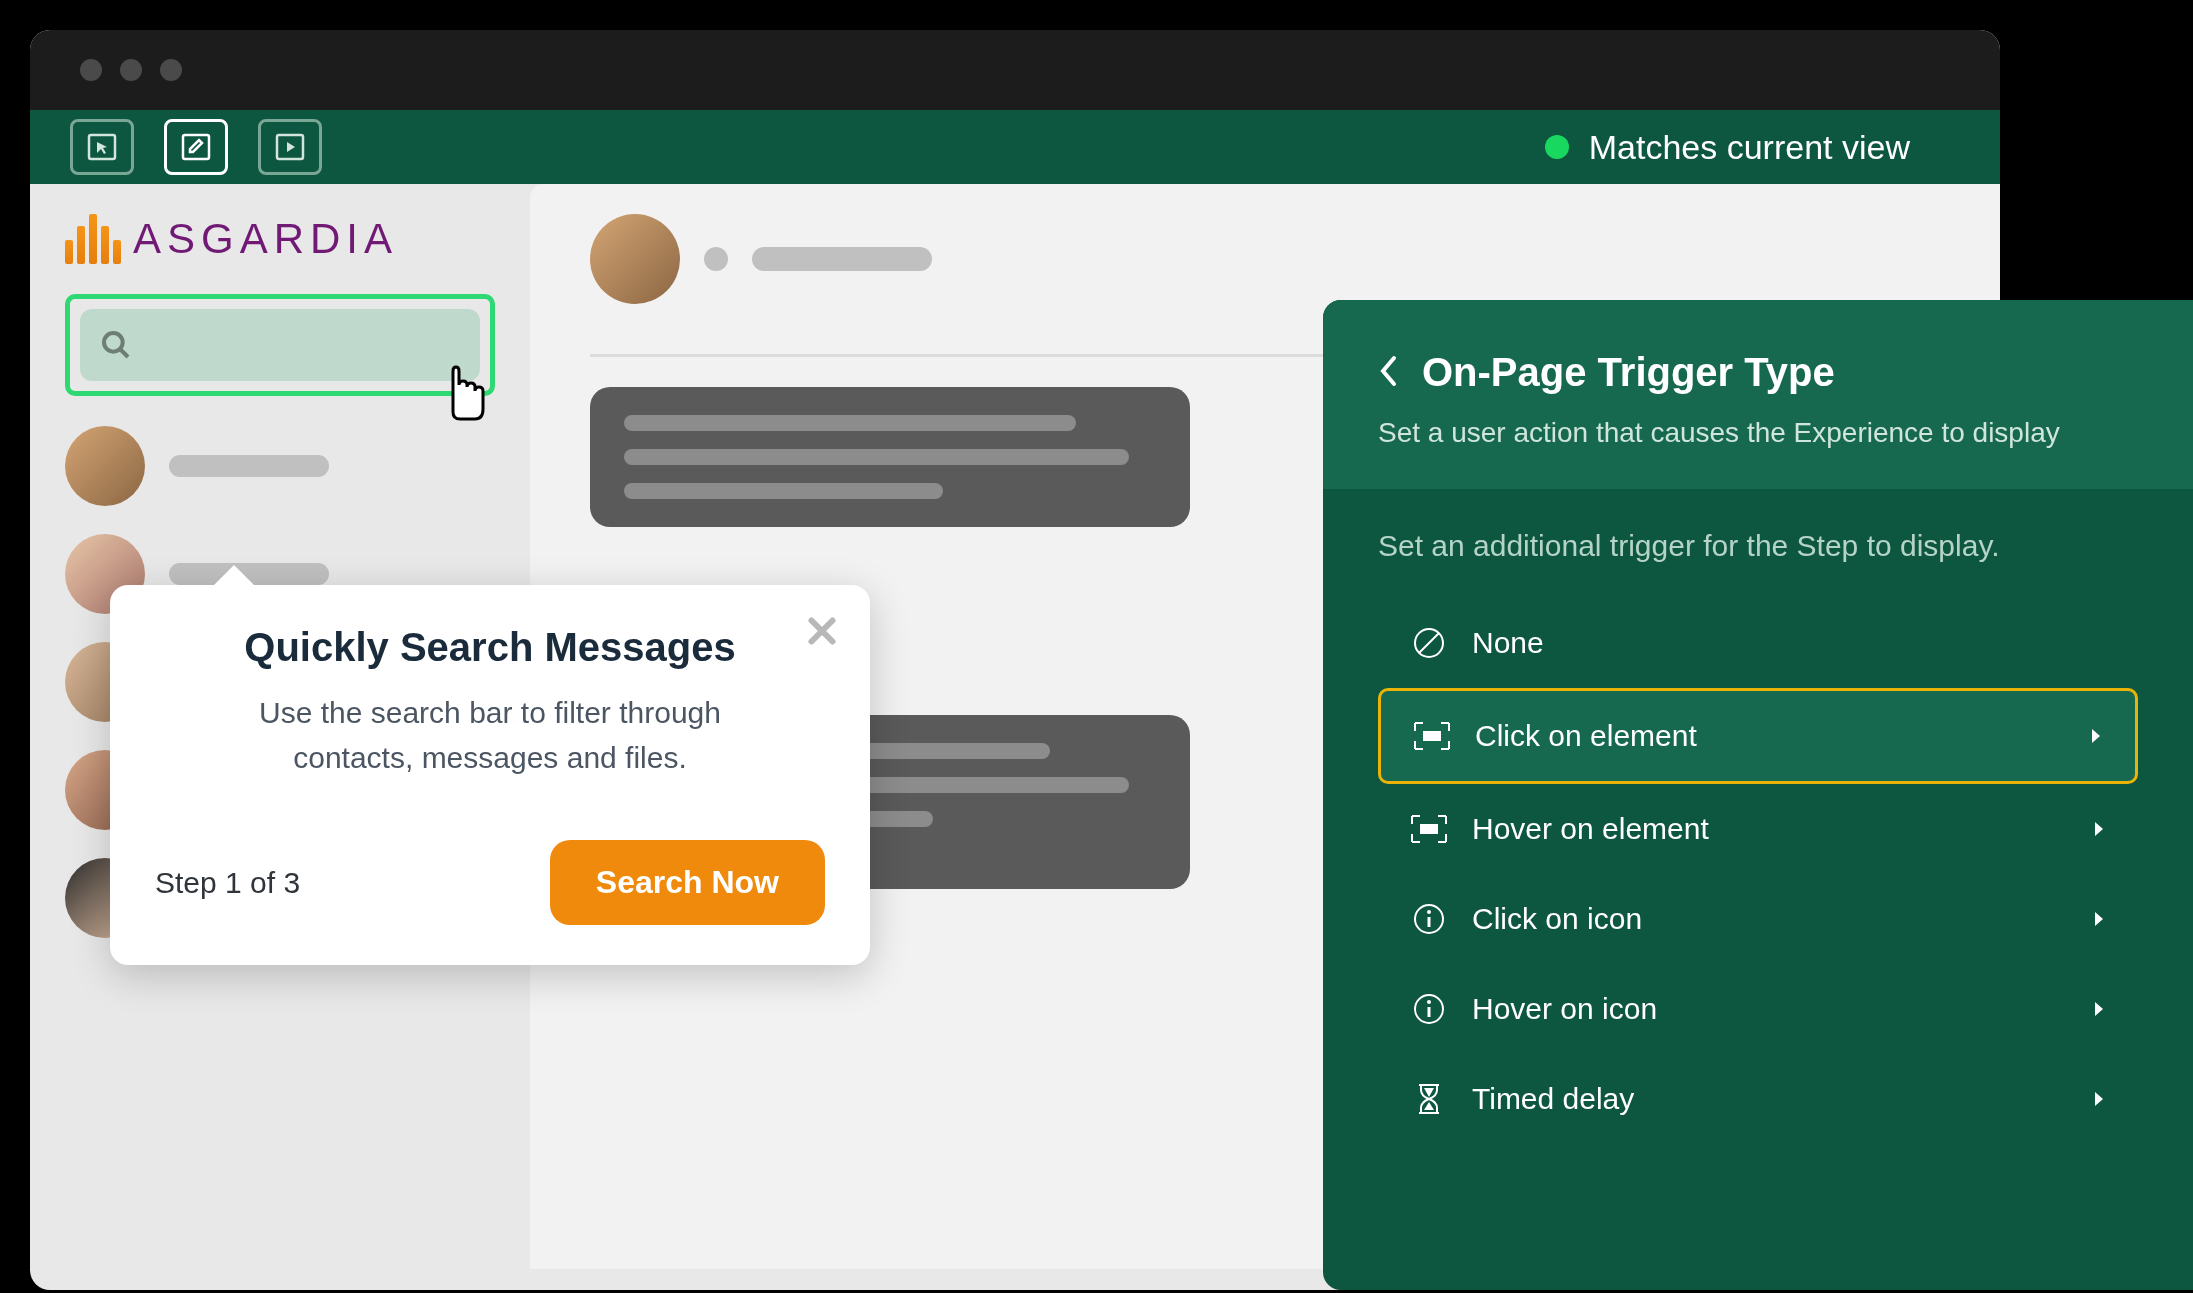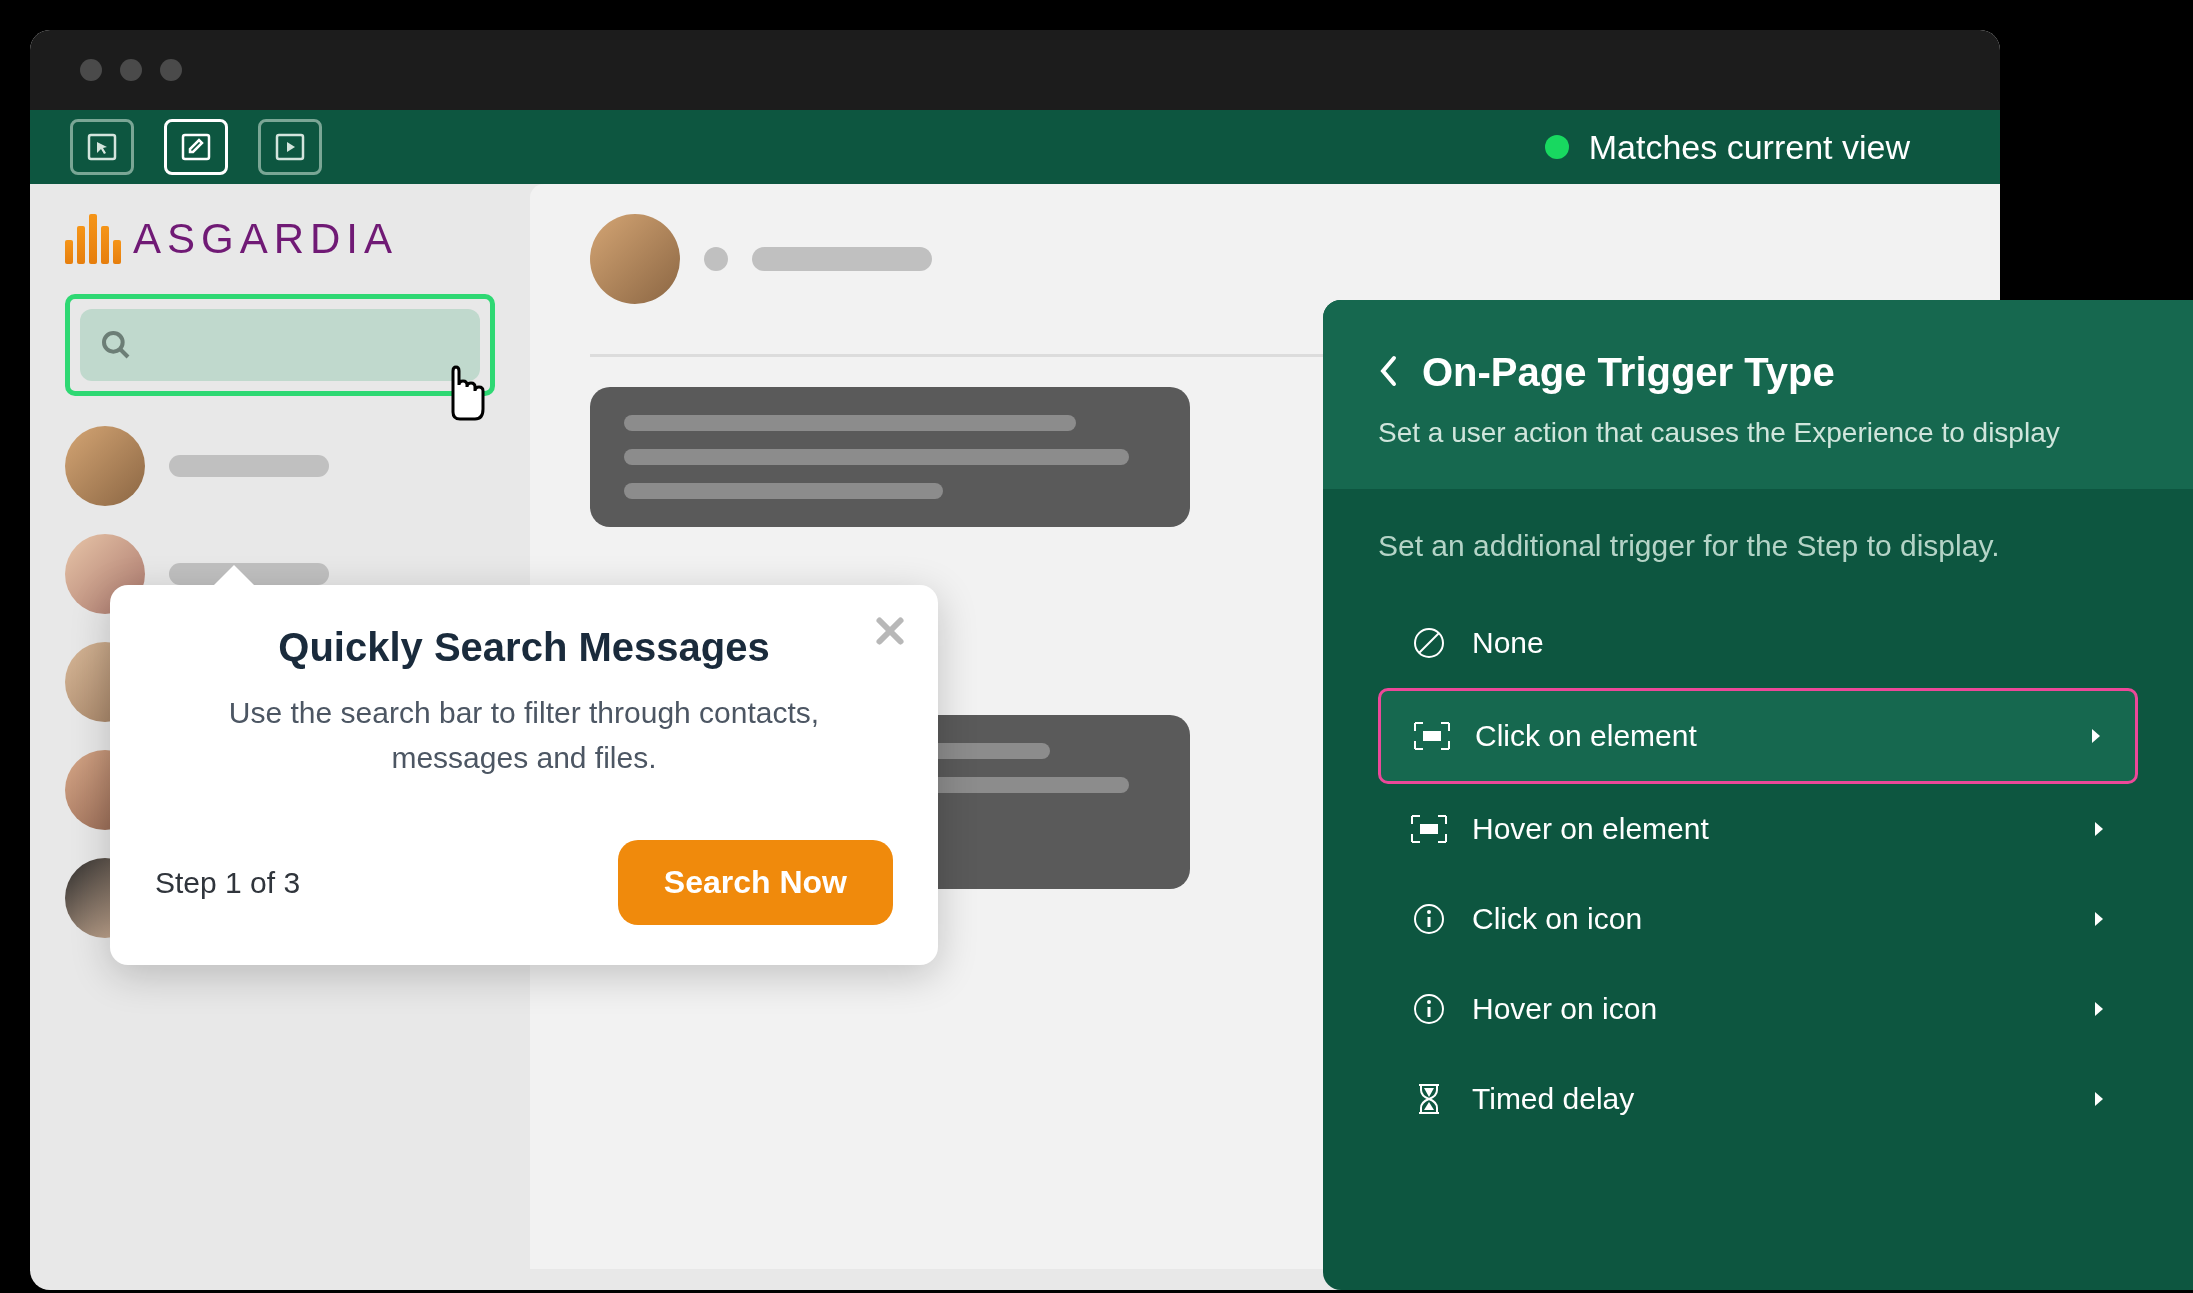--- a/index.html
+++ b/index.html
@@ -216,21 +216,21 @@
   border-radius: 8px;
   background: #8c8c8c;
 }
 .bubble.blue .bubble-line { background: #5ea6f0; }
 
 
 .tooltip-popup {
   position: absolute;
   top: 585px;
   left: 110px;
-  width: 828px;
+  width: 760px;
   background: #fff;
   border-radius: 18px;
   padding: 40px 45px;
   box-shadow: 0 10px 40px rgba(0,0,0,0.2);
   z-index: 100;
 }
 .tooltip-caret {
   position: absolute;
   top: -20px;
   left: 100px;
@@ -335,21 +335,21 @@
   display: flex;
   align-items: center;
   gap: 24px;
   padding: 26px 32px;
   font-size: 30px;
   cursor: pointer;
   border-radius: 10px;
   position: relative;
 }
 .trigger-option.selected {
-  border: 3px solid #ec4899;
+  border: 3px solid #eab308;
   background: #16684f;
 }
 .trigger-option .icon-box {
   width: 38px;
   height: 38px;
   display: flex;
   align-items: center;
   justify-content: center;
 }
 .trigger-option .chevron {

